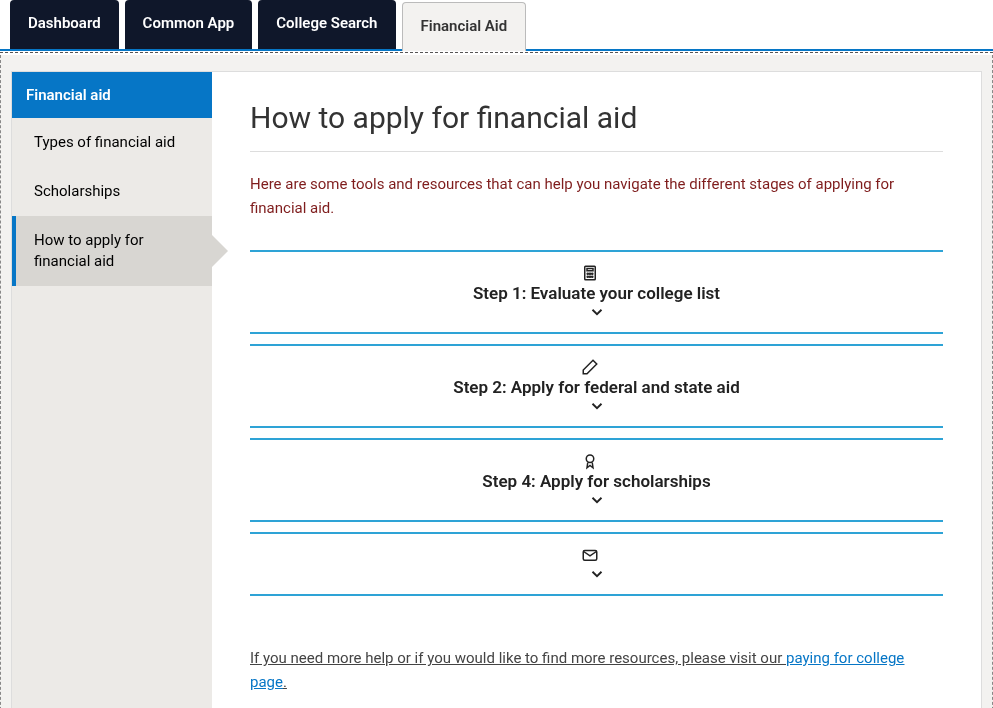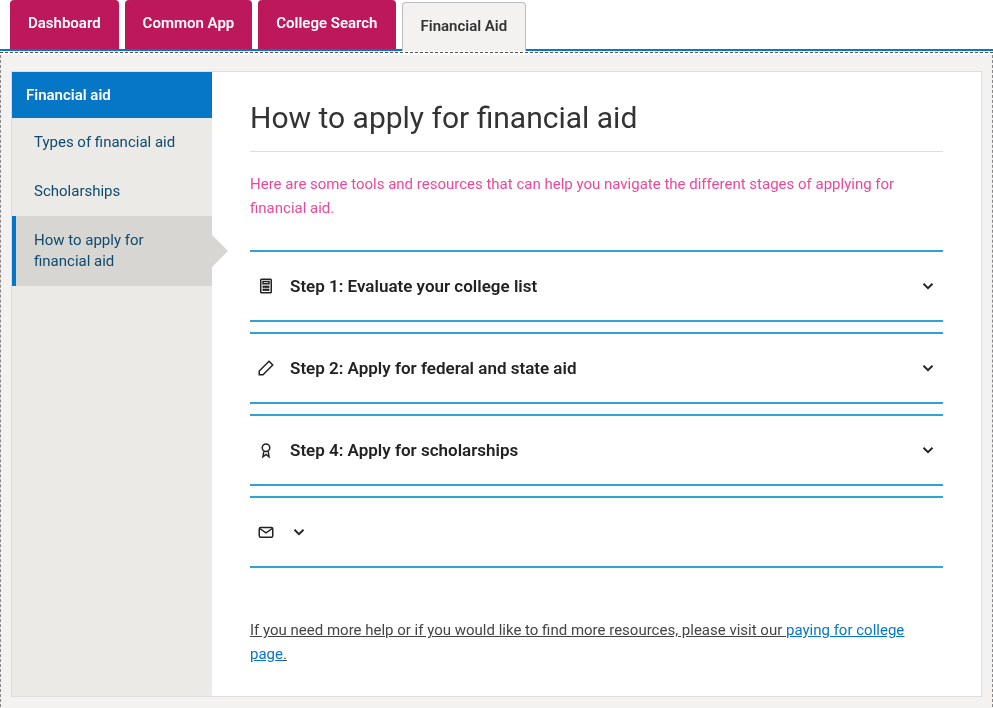--- a/index.html
+++ b/index.html
@@ -17,21 +17,21 @@
     border-bottom: 2px solid #0676c6;
     position: relative;
   }
   .tabs::after {
     content: "";
     position: absolute;
     left: 0; right: 0; bottom: -4px;
     border-bottom: 1px dashed #555;
   }
   .tab {
-    background: #be185d;
+    background: #0f172a;
     color: #fff;
     font-weight: 600;
     font-size: 15px;
     padding: 14px 18px;
     border-radius: 4px 4px 0 0;
     cursor: pointer;
     position: relative;
     top: 0;
   }
   .tab.active {
@@ -64,21 +64,21 @@
     flex-direction: column;
   }
   .side-header {
     background: #0676c6;
     color: #fff;
     font-weight: 600;
     font-size: 15px;
     padding: 14px 14px;
   }
   .side-item {
-    color: #0c4a6e;
+    color: #000000;
     font-size: 15px;
     padding: 14px 14px 14px 22px;
     cursor: pointer;
     line-height: 1.4;
   }
   .side-item.active {
     background: #d8d6d2;
     border-left: 4px solid #0676c6;
     padding-left: 18px;
     position: relative;
@@ -100,33 +100,34 @@
   .page-title {
     font-size: 30px;
     font-weight: 400;
     color: #333;
     padding-bottom: 16px;
     border-bottom: 1px solid #ddd;
     margin-bottom: 20px;
   }
   .intro {
     font-size: 15px;
-    color: #ec4899;
+    color: #7f1d1d;
     line-height: 1.6;
     margin-bottom: 30px;
   }
   .steps { display: flex; flex-direction: column; }
   .step {
     border-top: 2px solid #2ea3d6;
     border-bottom: 2px solid #2ea3d6;
     margin-bottom: 10px;
-    padding: 24px 6px;
+    padding: 11px 6px;
     display: flex;
     align-items: center;
     cursor: pointer;
+    flex-direction: column;
   }
   .step + .step { margin-top: 0; }
   .step-icon {
     width: 20px; height: 20px;
     margin-right: 14px;
     display: inline-flex;
     align-items: center; justify-content: center;
     color: #222;
   }
   .step-label {

